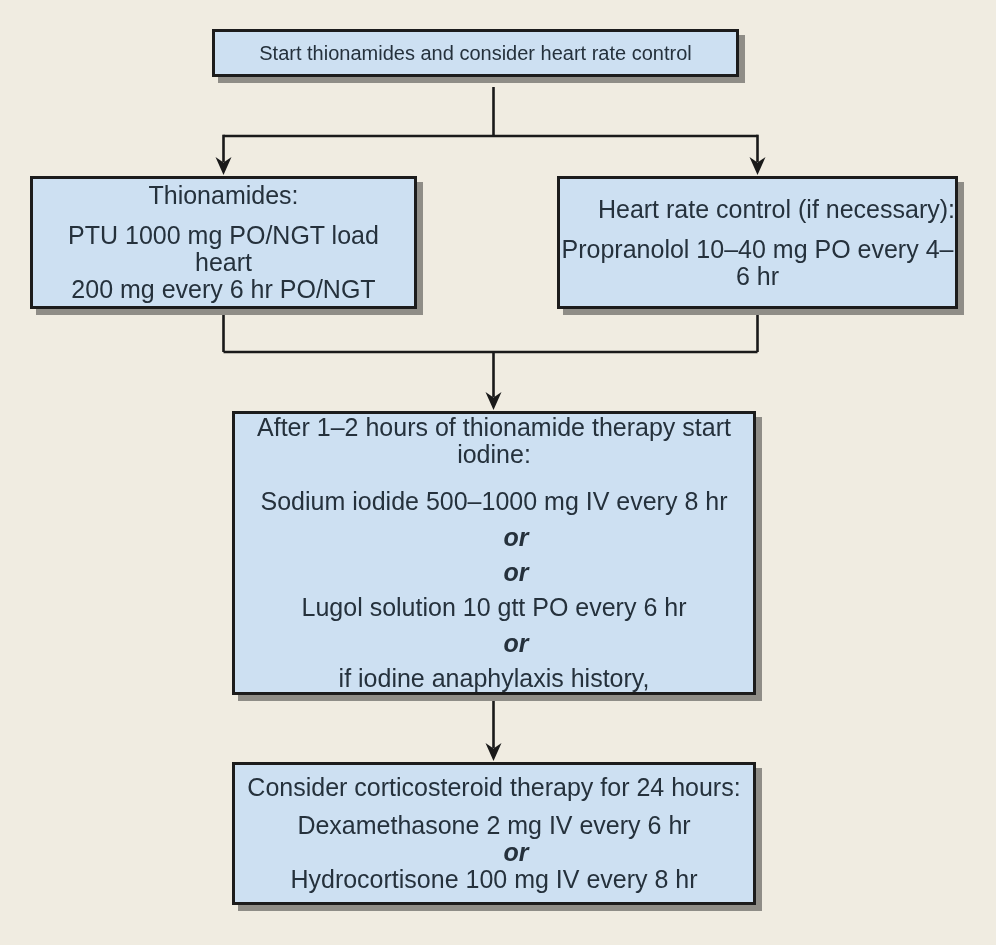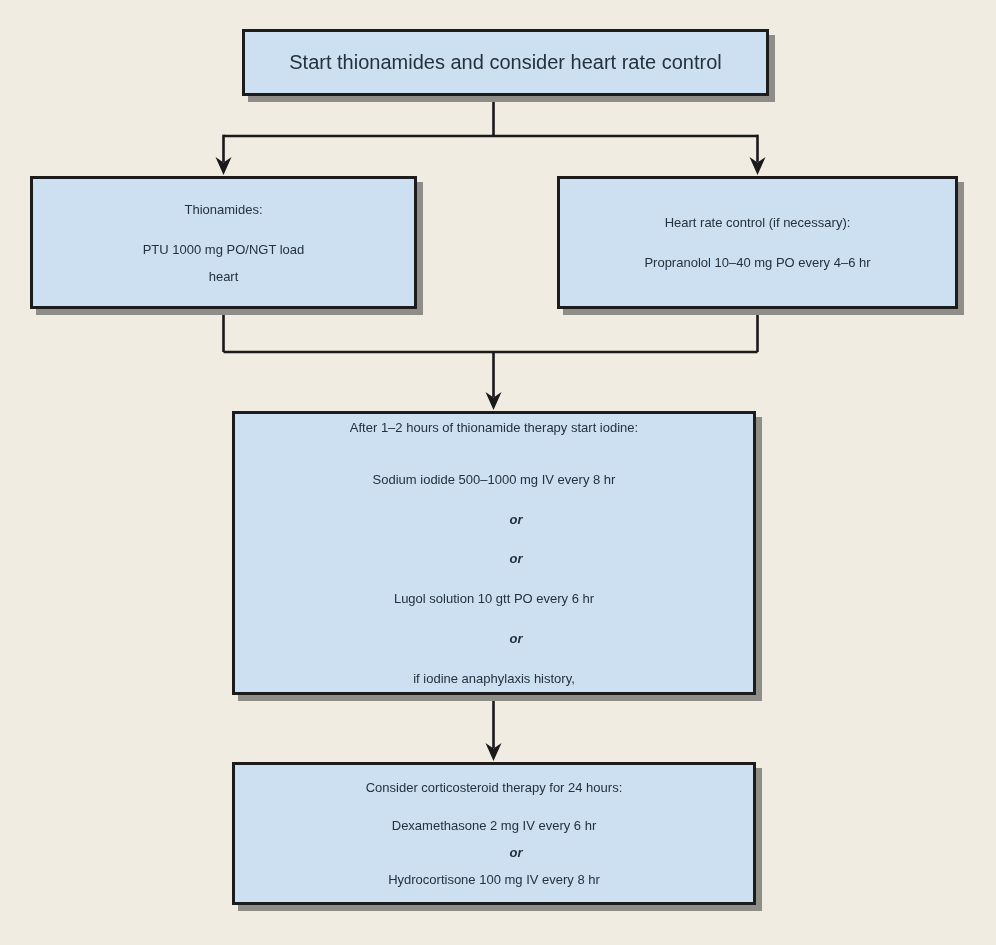--- a/index.html
+++ b/index.html
@@ -26,46 +26,46 @@
   .node {
     position: absolute;
     box-sizing: border-box;
     background: #cde0f2;
     border: 3px solid #1c1c1c;
     box-shadow: 6px 6px 0 0 #8f8d87;
     display: flex;
     flex-direction: column;
     justify-content: center;
     text-align: center;
-    font-size: 13px;
+    font-size: 25px;
     line-height: 27px;
   }
   .node .title {
     margin-bottom: 13px;
   }
   .node .line {
     margin: 0;
   }
   .node .or {
     font-weight: bold;
     font-style: italic;
     padding-left: 44px;
   }
   .node-start {
-    left: 242px; top: 29px;
-    width: 527px; height: 67px;
+    left: 212px; top: 29px;
+    width: 527px; height: 48px;
     font-size: 20px;
   }
   .node-thionamides {
     left: 30px; top: 176px;
     width: 387px; height: 133px;
   }
   .node-heart-rate {
     left: 557px; top: 176px;
-    width: 401px; height: 133px;
+    width: 401px; height: 133px; align-items: flex-end;
   }
   .node-iodine {
     left: 232px; top: 411px;
     width: 524px; height: 284px; justify-content: space-between;
   }
   .node-iodine .title {
     margin-bottom: 12px;
   }
   .node-corticosteroid {
     left: 232px; top: 762px;
@@ -107,20 +107,21 @@
   </svg>
 
   <div class="node node-start">
     <div class="line">Start thionamides and consider heart rate control</div>
   </div>
 
   <div class="node node-thionamides">
     <div class="title">Thionamides:</div>
     <div class="line">PTU 1000 mg PO/NGT load</div>
     <div class="line">heart</div>
+    <div class="line">200 mg every 6 hr PO/NGT</div>
   </div>
 
   <div class="node node-heart-rate">
     <div class="title">Heart rate control (if necessary):</div>
     <div class="line">Propranolol 10–40 mg PO every 4–6 hr</div>
   </div>
 
   <div class="node node-iodine">
     <div class="title">After 1–2 hours of thionamide therapy start iodine:</div>
     <div class="line">Sodium iodide 500–1000 mg IV every 8 hr</div>

